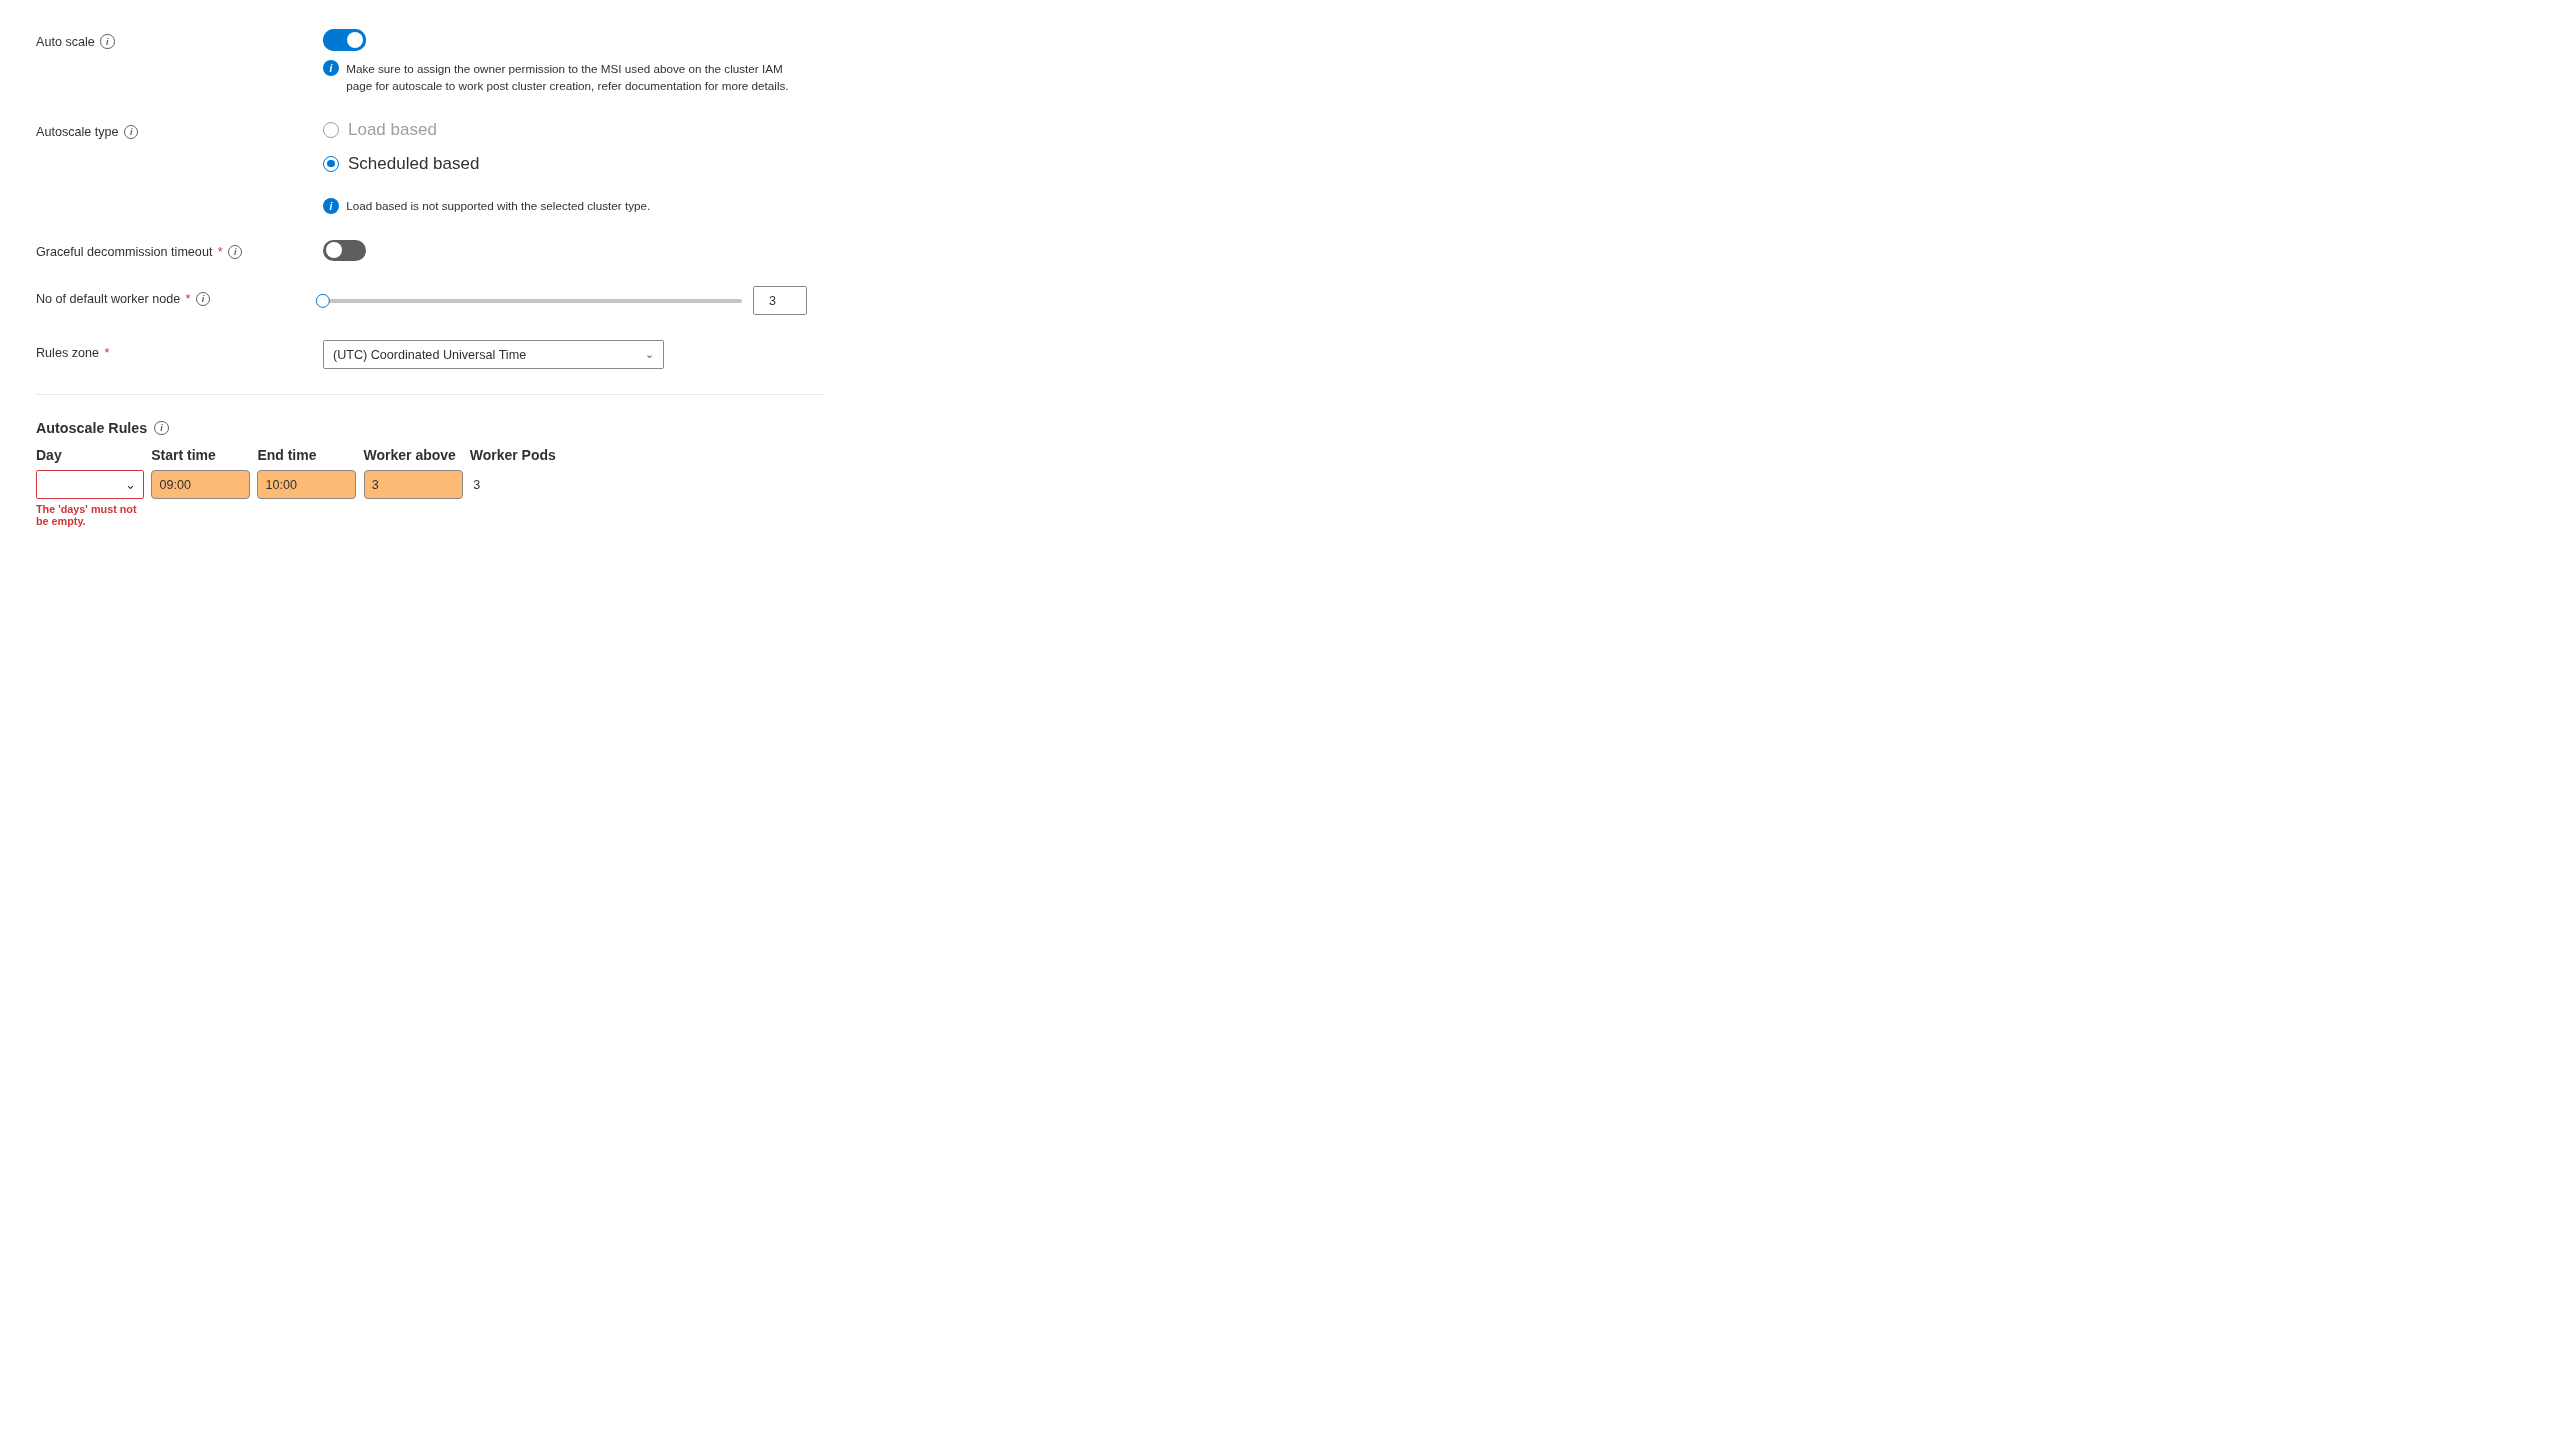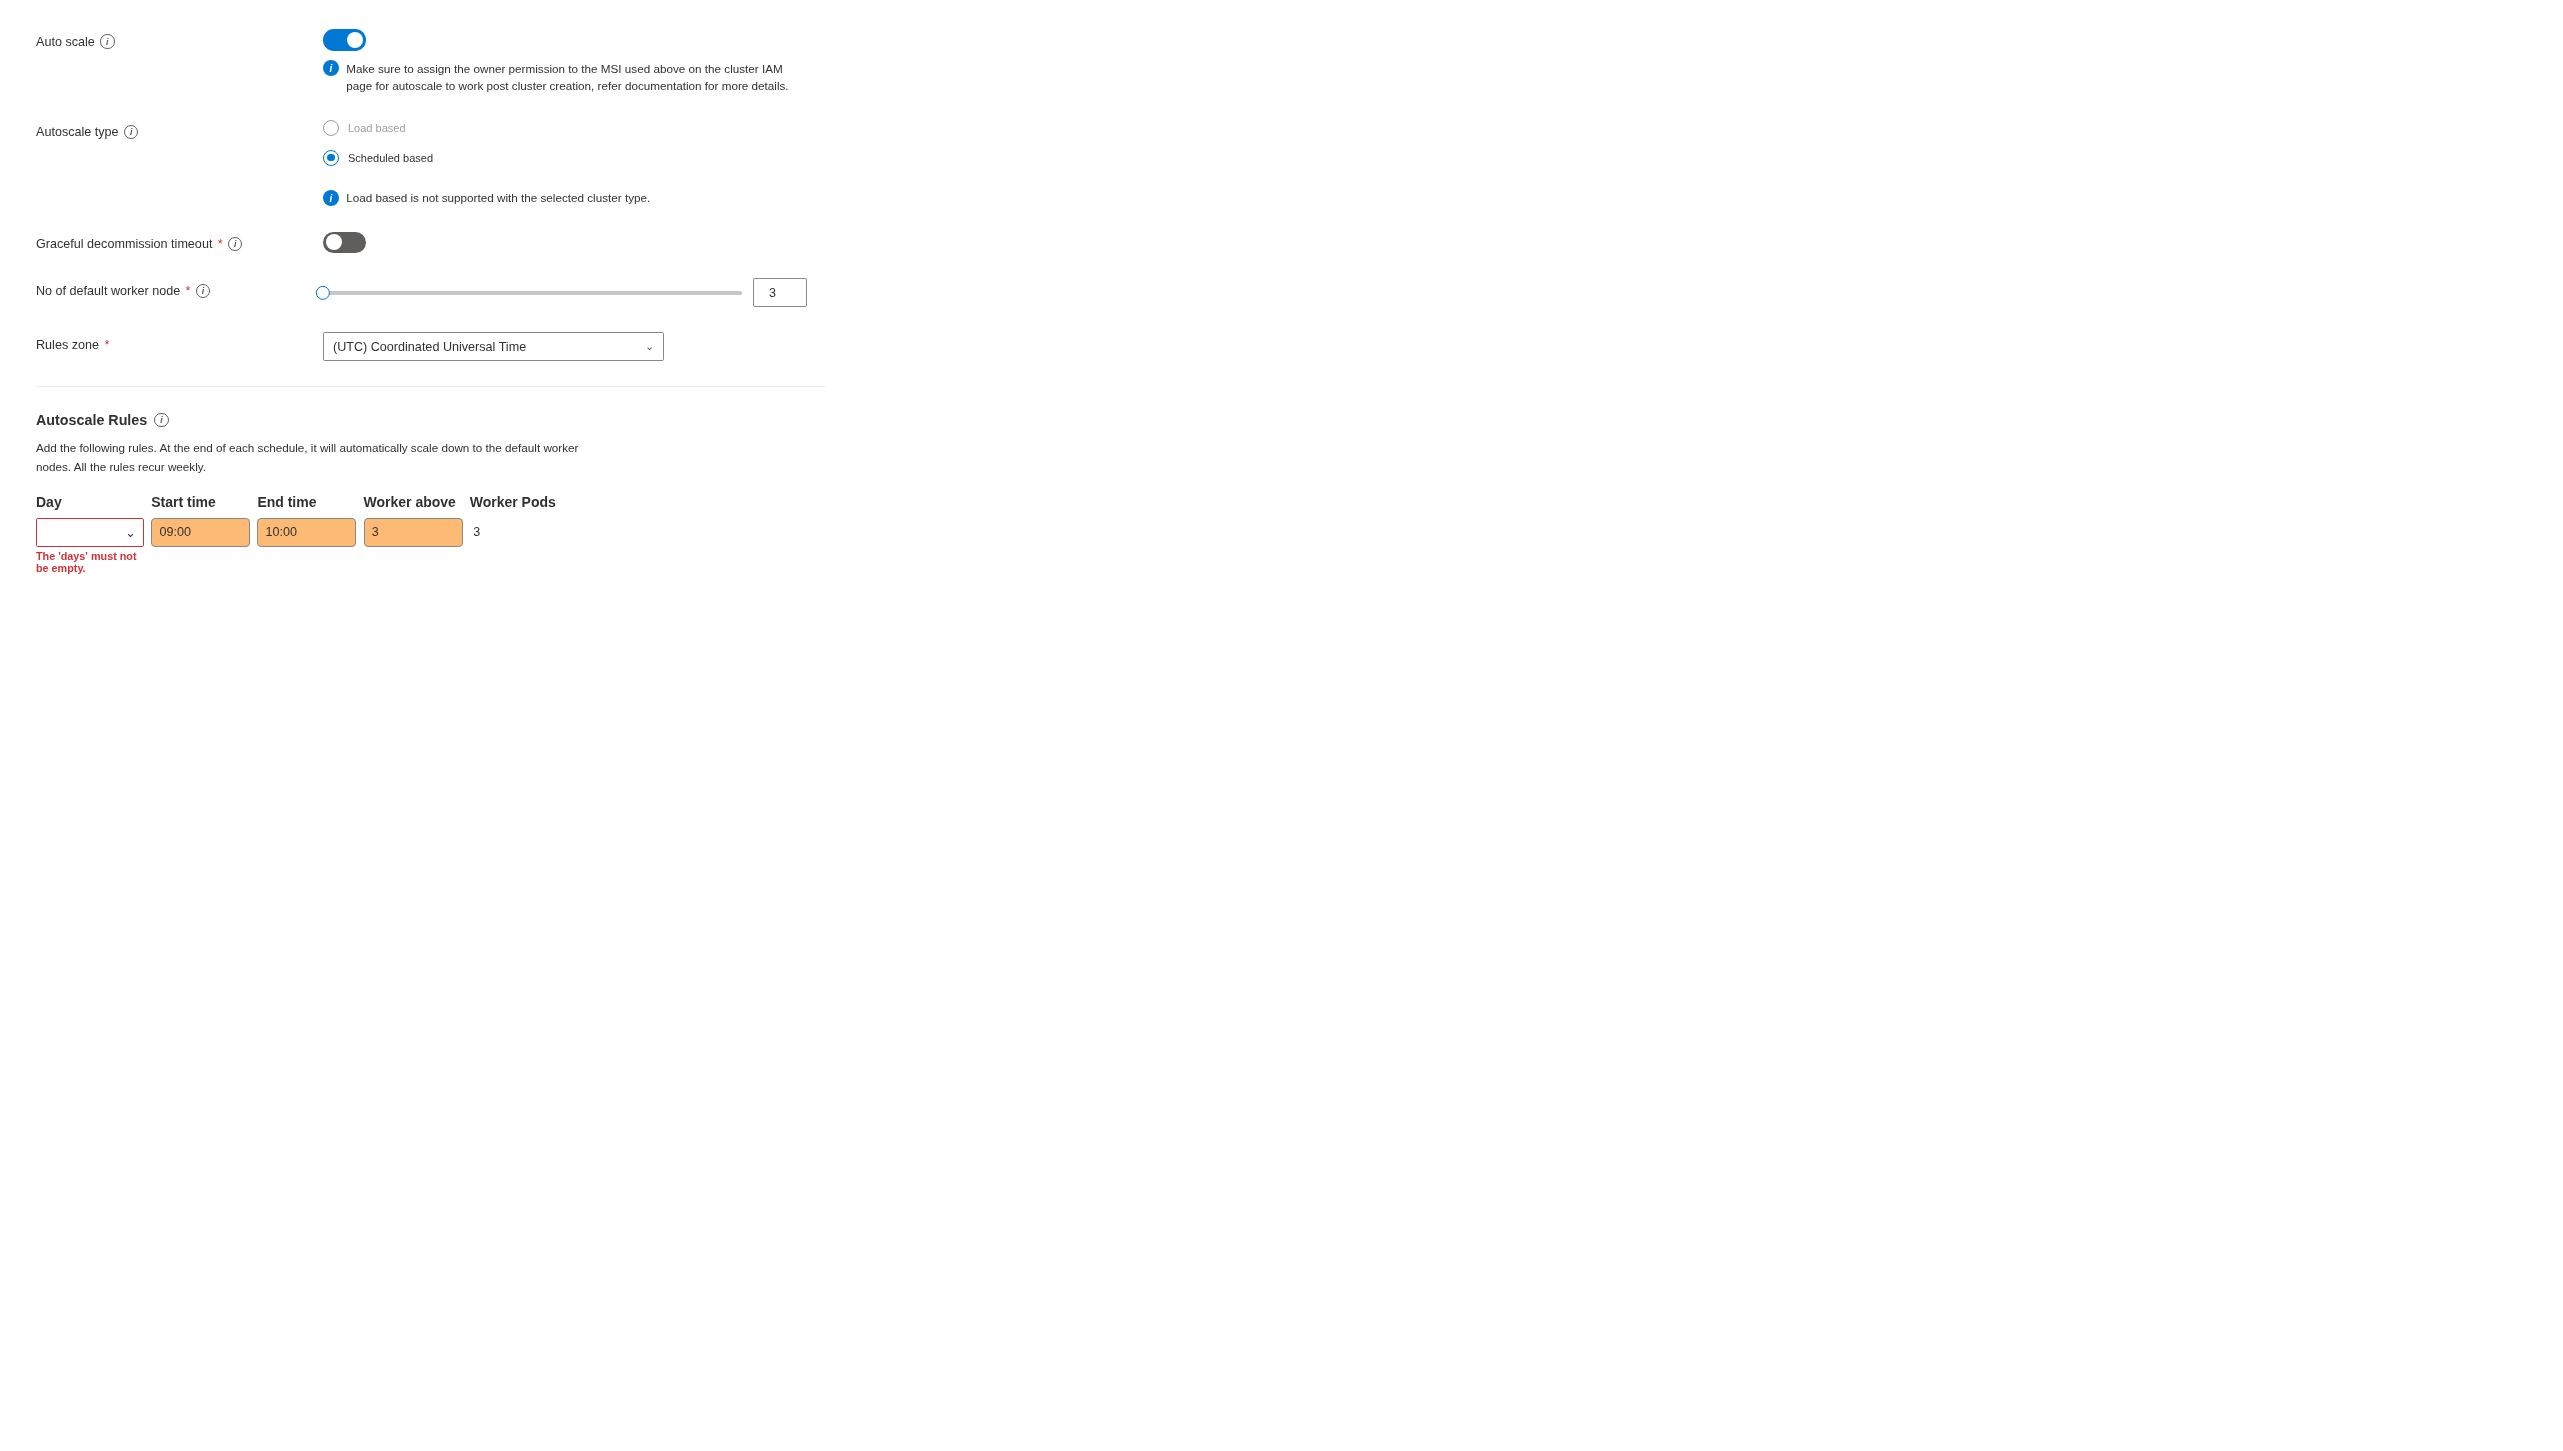--- a/index.html
+++ b/index.html
@@ -168,21 +168,21 @@
     }
 
     .radio-dot {
       width: 7.2px;
       height: 7.2px;
       border-radius: 50%;
       background: #0078d4;
     }
 
     .radio-label {
-      font-size: 11px;
+      font-size: 17px;
       color: #323130;
     }
 
     .radio-label.disabled {
       color: #a19f9d;
     }
 
     
     .slider-container {
       display: flex;
@@ -435,21 +435,20 @@
   </div>
 </div>
 
 <hr class="divider">
 
 <div>
   <div class="section-heading">
     <span>Autoscale Rules</span>
     <span class="info-icon">i</span>
   </div>
-  <p class="section-description">Add the following rules. At the end of each schedule, it will automatically scale down to the default worker nodes. All the rules recur weekly.</p>
 
   <div class="autoscale-table">
     <div class="table-header">
       <div class="table-header-cell col-day">Day</div>
       <div class="table-header-cell col-start">Start time</div>
       <div class="table-header-cell col-end">End time</div>
       <div class="table-header-cell col-worker">Worker above</div>
       <div class="table-header-cell col-pods">Worker Pods</div>
     </div>
 

